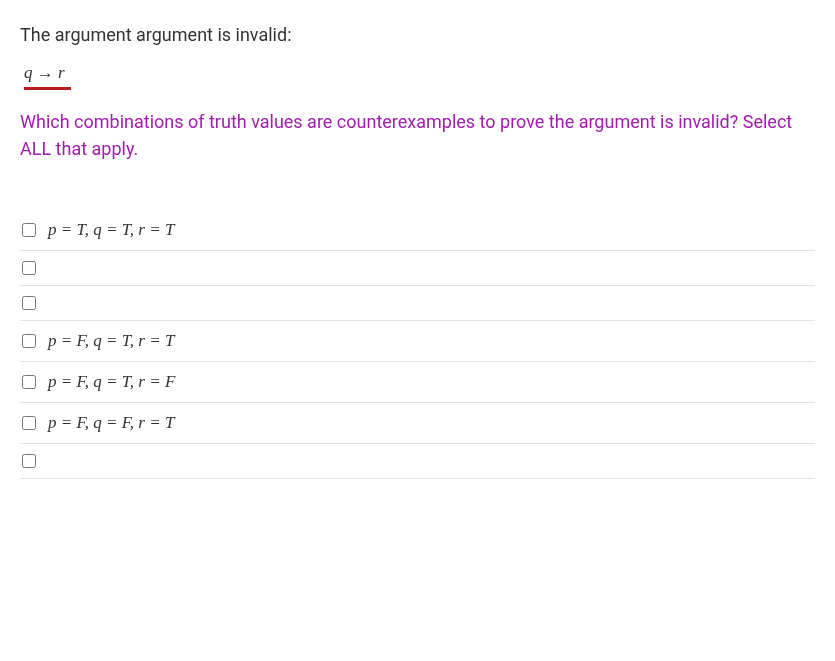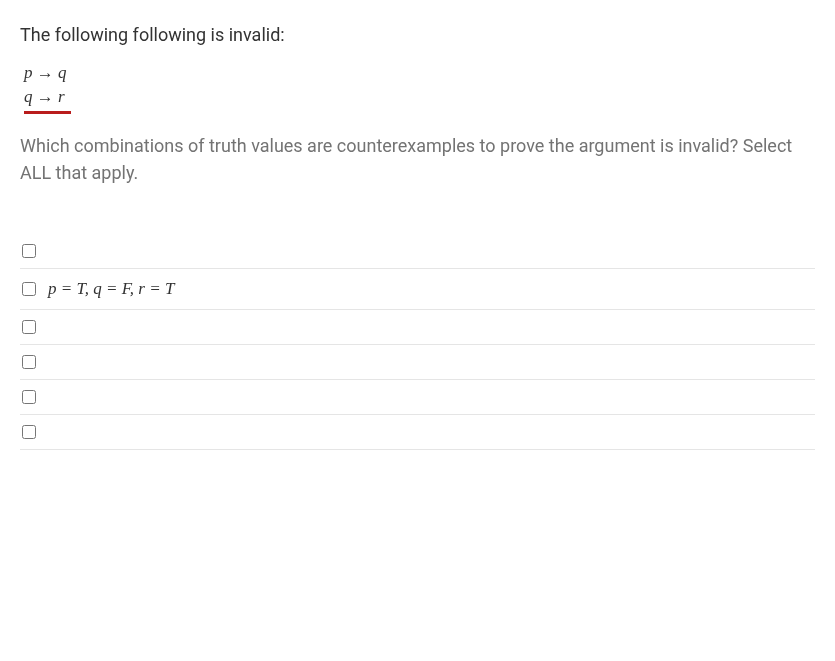--- a/index.html
+++ b/index.html
@@ -41,21 +41,21 @@
       display: block;
       padding-top: 2px;
     }
     .therefore {
       font-style: normal;
       font-size: 14px;
       vertical-align: 1px;
     }
     .question-text {
       font-size: 18px;
-      color: #737373;
+      color: #a21caf;
       line-height: 1.5;
       margin-bottom: 48px;
     }
     .options {
       margin-top: 8px;
     }
     .option-row {
       display: flex;
       align-items: center;
       padding: 10px 2px;
@@ -72,42 +72,47 @@
       font-family: "Times New Roman", Times, serif;
       font-style: italic;
       font-size: 17px;
       color: #333;
       cursor: pointer;
     }
   </style>
 </head>
 <body>
 
-<div class="prompt-text">The following following is invalid:</div>
+<div class="prompt-text">The argument argument is invalid:</div>
 
 <div class="argument">
-  <span class="line">p → q</span>
   <span class="premise-last">q → r</span>
 </div>
 
 <div class="question-text">Which combinations of truth values are counterexamples to prove the argument is invalid? Select ALL that apply.</div>
 
 <div class="options">
   <div class="option-row">
     <input type="checkbox" style="">
-  </div>
-  <div class="option-row">
-    <input type="checkbox" style="">
-    <label class="option-label">p = T, q = F, r = T</label>
+    <label class="option-label">p = T, q = T, r = T</label>
   </div>
   <div class="option-row">
     <input type="checkbox" style="">
   </div>
   <div class="option-row">
     <input type="checkbox" style="">
   </div>
   <div class="option-row">
     <input type="checkbox" style="">
+    <label class="option-label">p = F, q = T, r = T</label>
+  </div>
+  <div class="option-row">
+    <input type="checkbox" style="">
+    <label class="option-label">p = F, q = T, r = F</label>
+  </div>
+  <div class="option-row">
+    <input type="checkbox" style="">
+    <label class="option-label">p = F, q = F, r = T</label>
   </div>
   <div class="option-row">
     <input type="checkbox" style="">
   </div>
 </div>
 
 </body></html>

